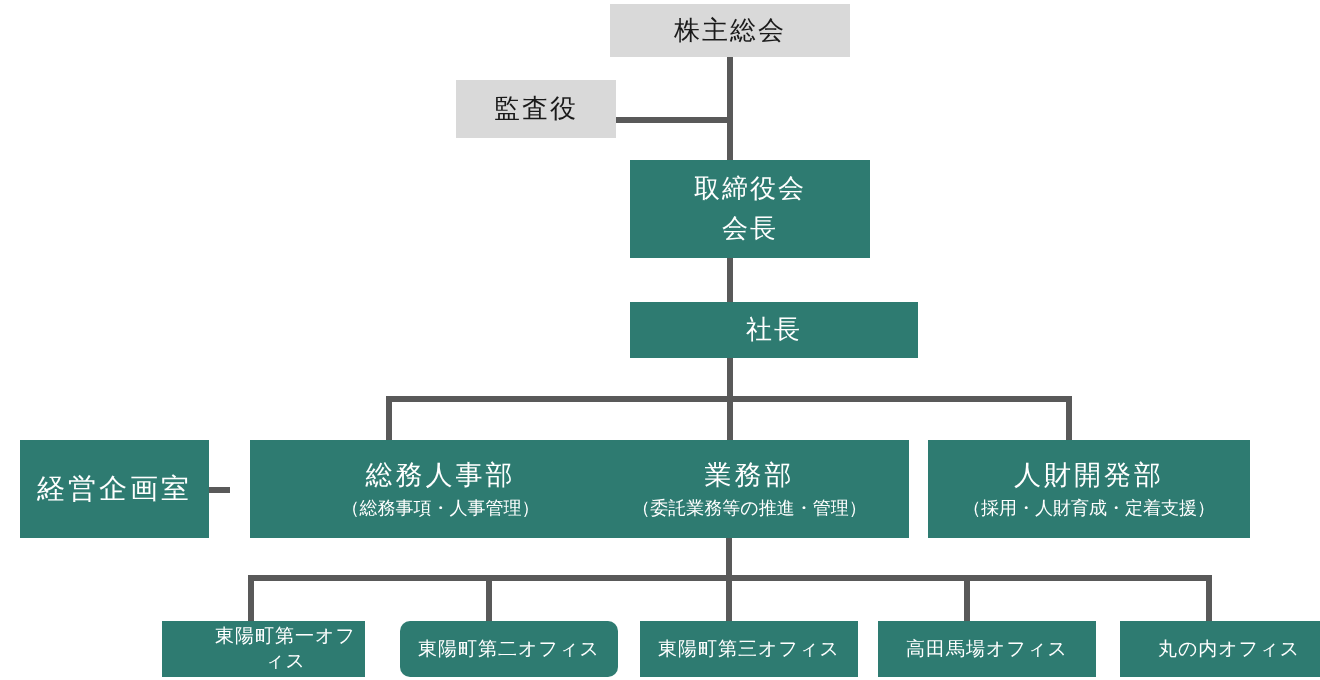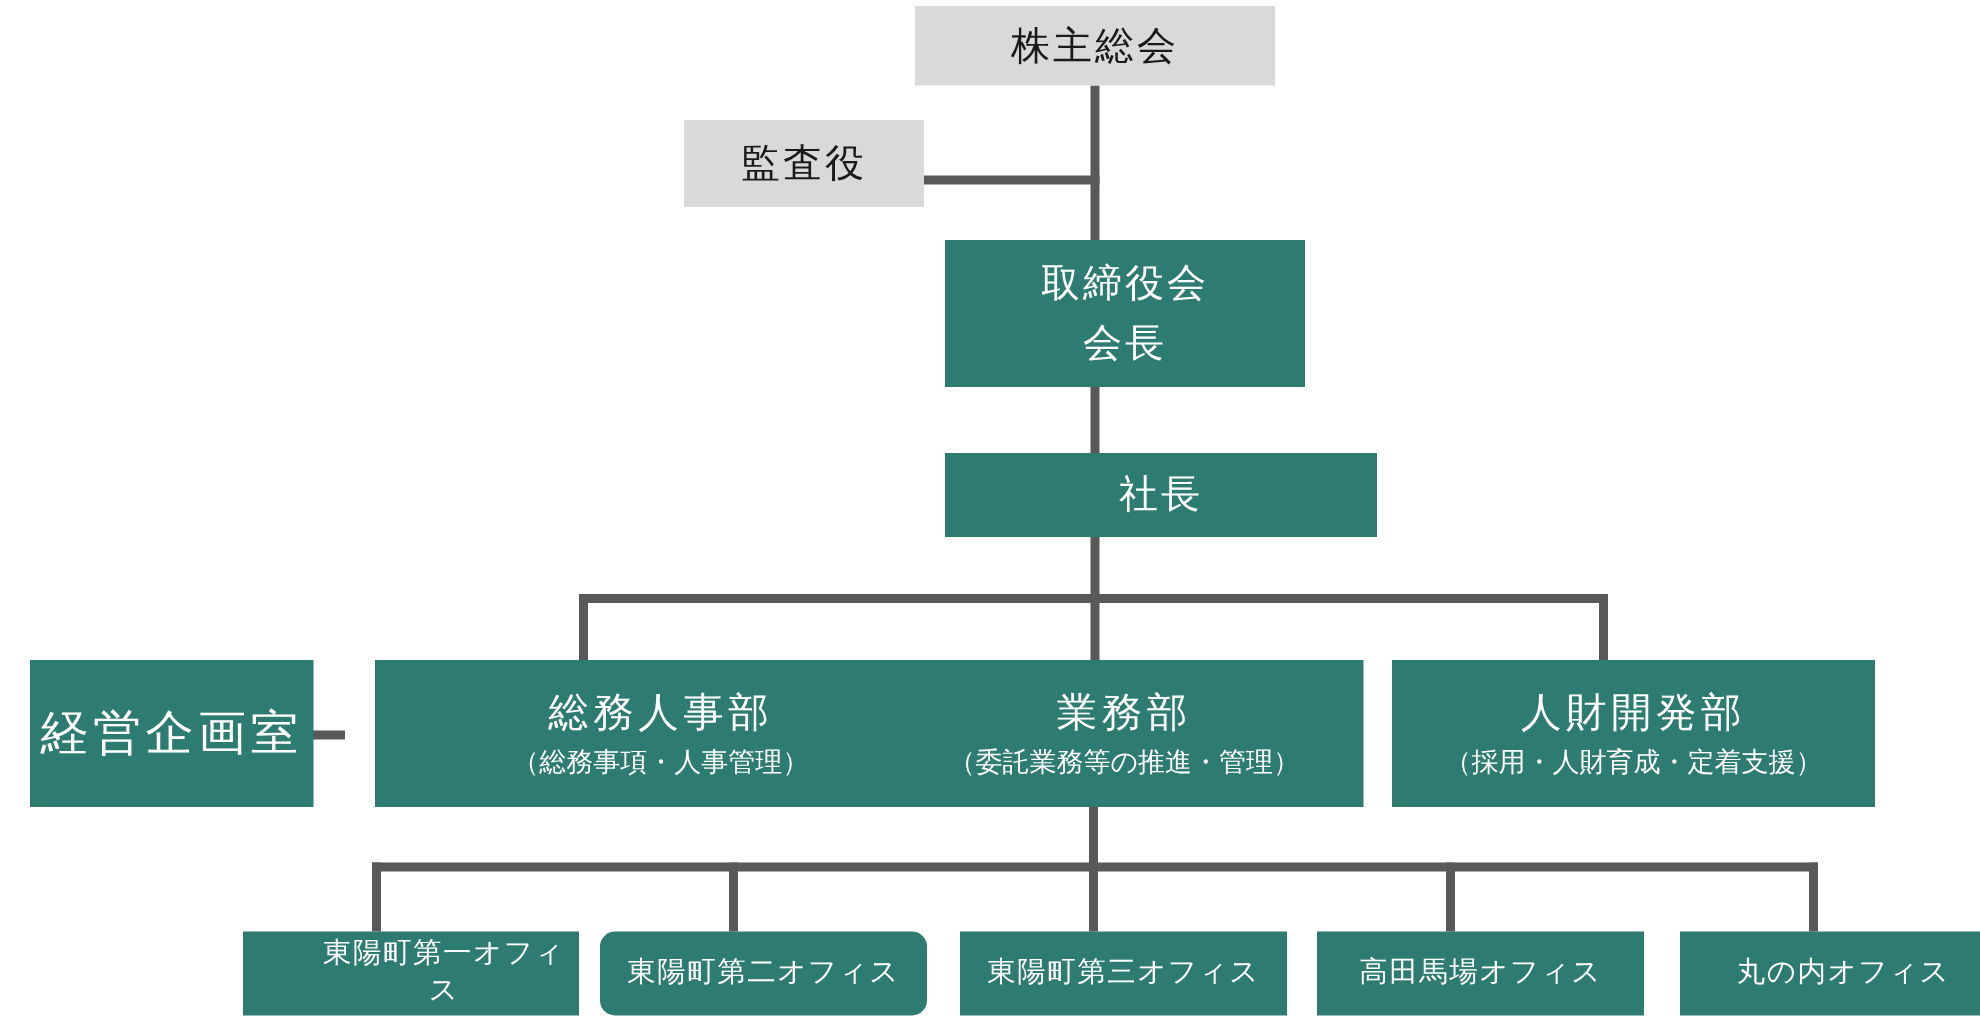--- a/index.html
+++ b/index.html
@@ -36,25 +36,25 @@
   .t-title{font-size:27px;letter-spacing:3px;}
   .t-sub{font-size:18px;letter-spacing:0;margin-top:4px;}
   .t-office{font-size:19px;letter-spacing:1px;}
   .ln{position:absolute;background:var(--line);}
 
   
   #bx-shareholders{left:610px;top:4px;width:240px;height:53px;}
   #bx-auditor{left:456px;top:80px;width:160px;height:58px;}
   #bx-board{left:610px;top:160px;width:240px;height:98px;}
   #bx-president{left:610px;top:302px;width:288px;height:56px;}
-  #bx-planning{left:0;top:440px;width:189px;height:98px;font-size:32px;letter-spacing:3px;}
+  #bx-planning{left:0;top:440px;width:189px;height:98px;font-size:28px;letter-spacing:3px;}
   #bx-dept-0{left:230px;top:440px;width:381px;height:98px;}
   #bx-dept-1{left:570px;top:440px;width:319px;height:98px;}
   #bx-dept-2{left:908px;top:440px;width:322px;height:98px;}
-  #bx-office-0{left:142px;top:621px;width:224px;height:56px;padding-left:44px;}
+  #bx-office-0{left:142px;top:621px;width:203px;height:56px;padding-left:44px;}
   #bx-office-1{left:380px;top:621px;width:218px;height:56px;border-radius:10px;}
   #bx-office-2{left:620px;top:621px;width:218px;height:56px;}
   #bx-office-3{left:858px;top:621px;width:218px;height:56px;}
   #bx-office-4{left:1100px;top:621px;width:218px;height:56px;}
 
   
   #ln-share-board{left:727px;top:57px;width:6px;height:103px;}
   #ln-auditor{left:590px;top:117px;width:143px;height:6px;}
   #ln-board-president{left:727px;top:258px;width:6px;height:44px;}
   #ln-president-down{left:727px;top:358px;width:6px;height:82px;}

